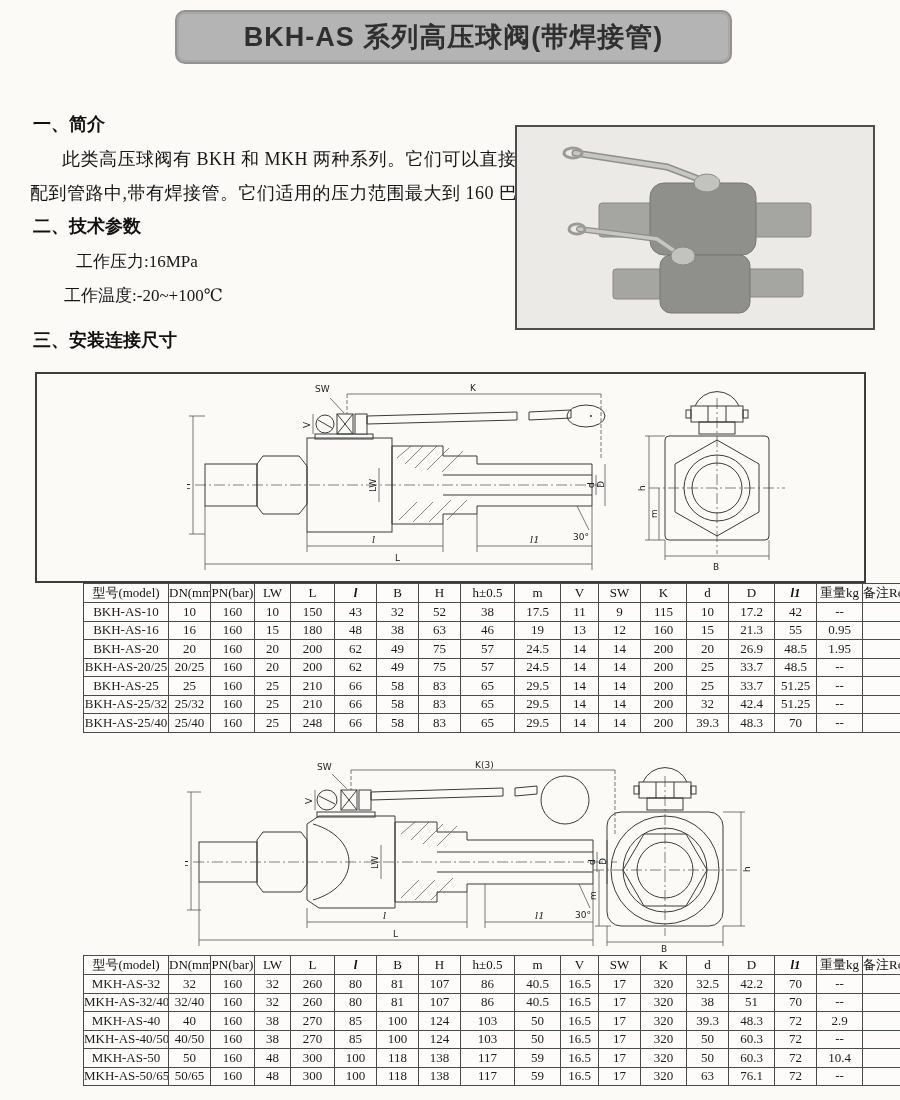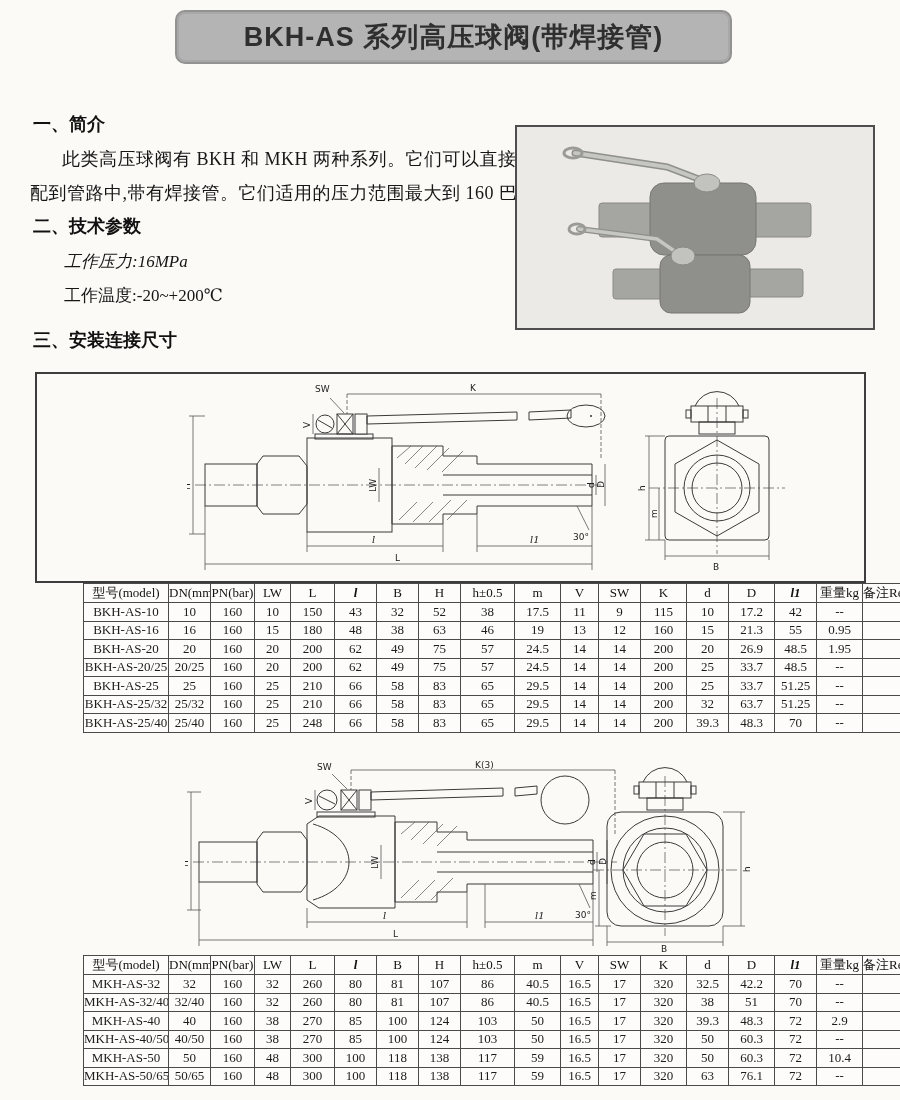--- a/index.html
+++ b/index.html
@@ -55,22 +55,22 @@
 <div id="page">
 
   <div class="banner">
     <span class="t">BKH-AS 系列高压球阀(带焊接管)</span>
   </div>
 
   <div class="heading" style="left:33px;top:112px;">一、简介</div>
   <div class="body-line" style="left:62px;top:147px;">此类高压球阀有 BKH 和 MKH 两种系列。它们可以直接装</div>
   <div class="body-line" style="left:30px;top:181px;">配到管路中,带有焊接管。它们适用的压力范围最大到 160 巴。</div>
   <div class="heading" style="left:33px;top:214px;">二、技术参数</div>
-  <div class="param-line" style="left:64px;top:250px;font-style:italic;">工作压力:16MPa</div>
-  <div class="param-line" style="left:64px;top:284px;">工作温度:-20~+200℃</div>
+  <div class="param-line" style="left:76px;top:250px;">工作压力:16MPa</div>
+  <div class="param-line" style="left:64px;top:284px;">工作温度:-20~+100℃</div>
   <div class="heading" style="left:33px;top:328px;">三、安装连接尺寸</div>
 
   <div class="photo-box">
     <svg width="356" height="201" viewBox="0 0 356 201">
 
       <g>
         <path d="M58,26 L150,40 L192,56" stroke="#8f8f8b" stroke-width="7" fill="none" stroke-linecap="round"></path>
         <path d="M58,26 L150,40 L192,56" stroke="#c6c6c2" stroke-width="4" fill="none" stroke-linecap="round"></path>
         <ellipse cx="56" cy="26" rx="9" ry="5" fill="none" stroke="#9a9a96" stroke-width="3"></ellipse>
         <rect x="82" y="76" width="56" height="34" rx="3" fill="#a5a5a2" stroke="#8a8a86"></rect>
@@ -349,21 +349,21 @@
           <td>210</td>
           <td>66</td>
           <td>58</td>
           <td>83</td>
           <td>65</td>
           <td>29.5</td>
           <td>14</td>
           <td>14</td>
           <td>200</td>
           <td>32</td>
-          <td>63.7</td>
+          <td>42.4</td>
           <td>51.25</td>
           <td>--</td>
           <td></td>
         </tr>
         <tr>
           <td>BKH-AS-25/40</td>
           <td>25/40</td>
           <td>160</td>
           <td>25</td>
           <td>248</td>

